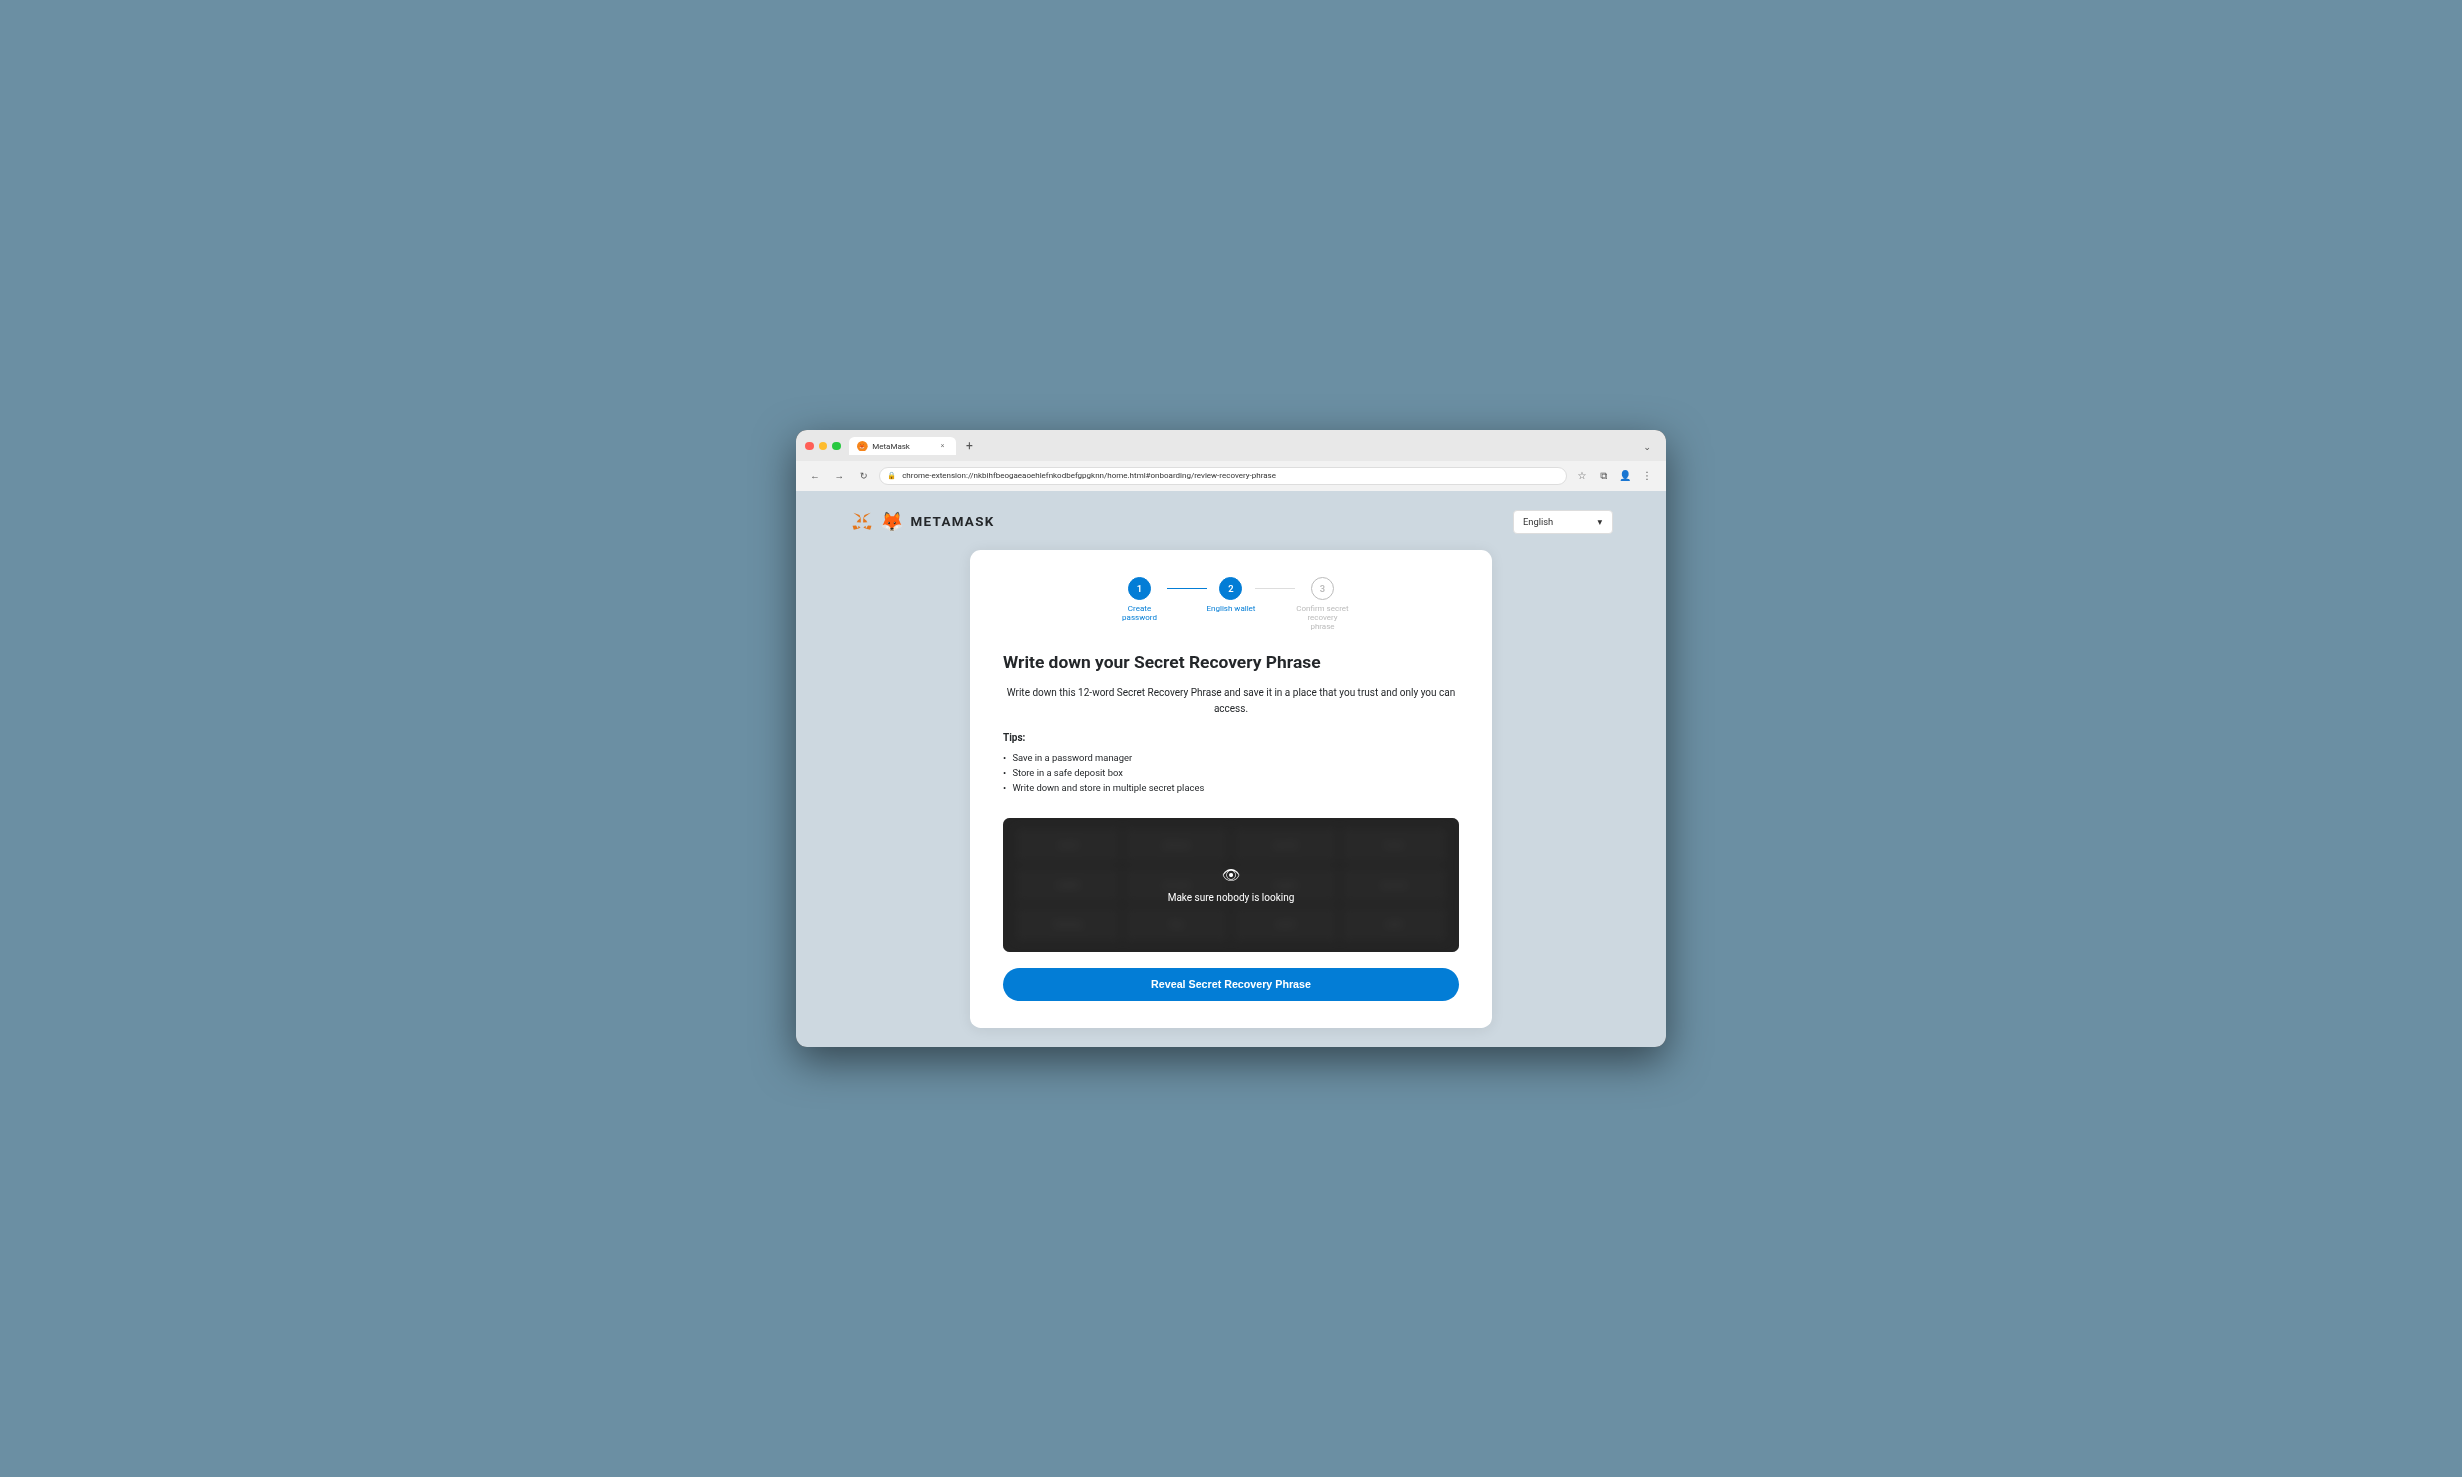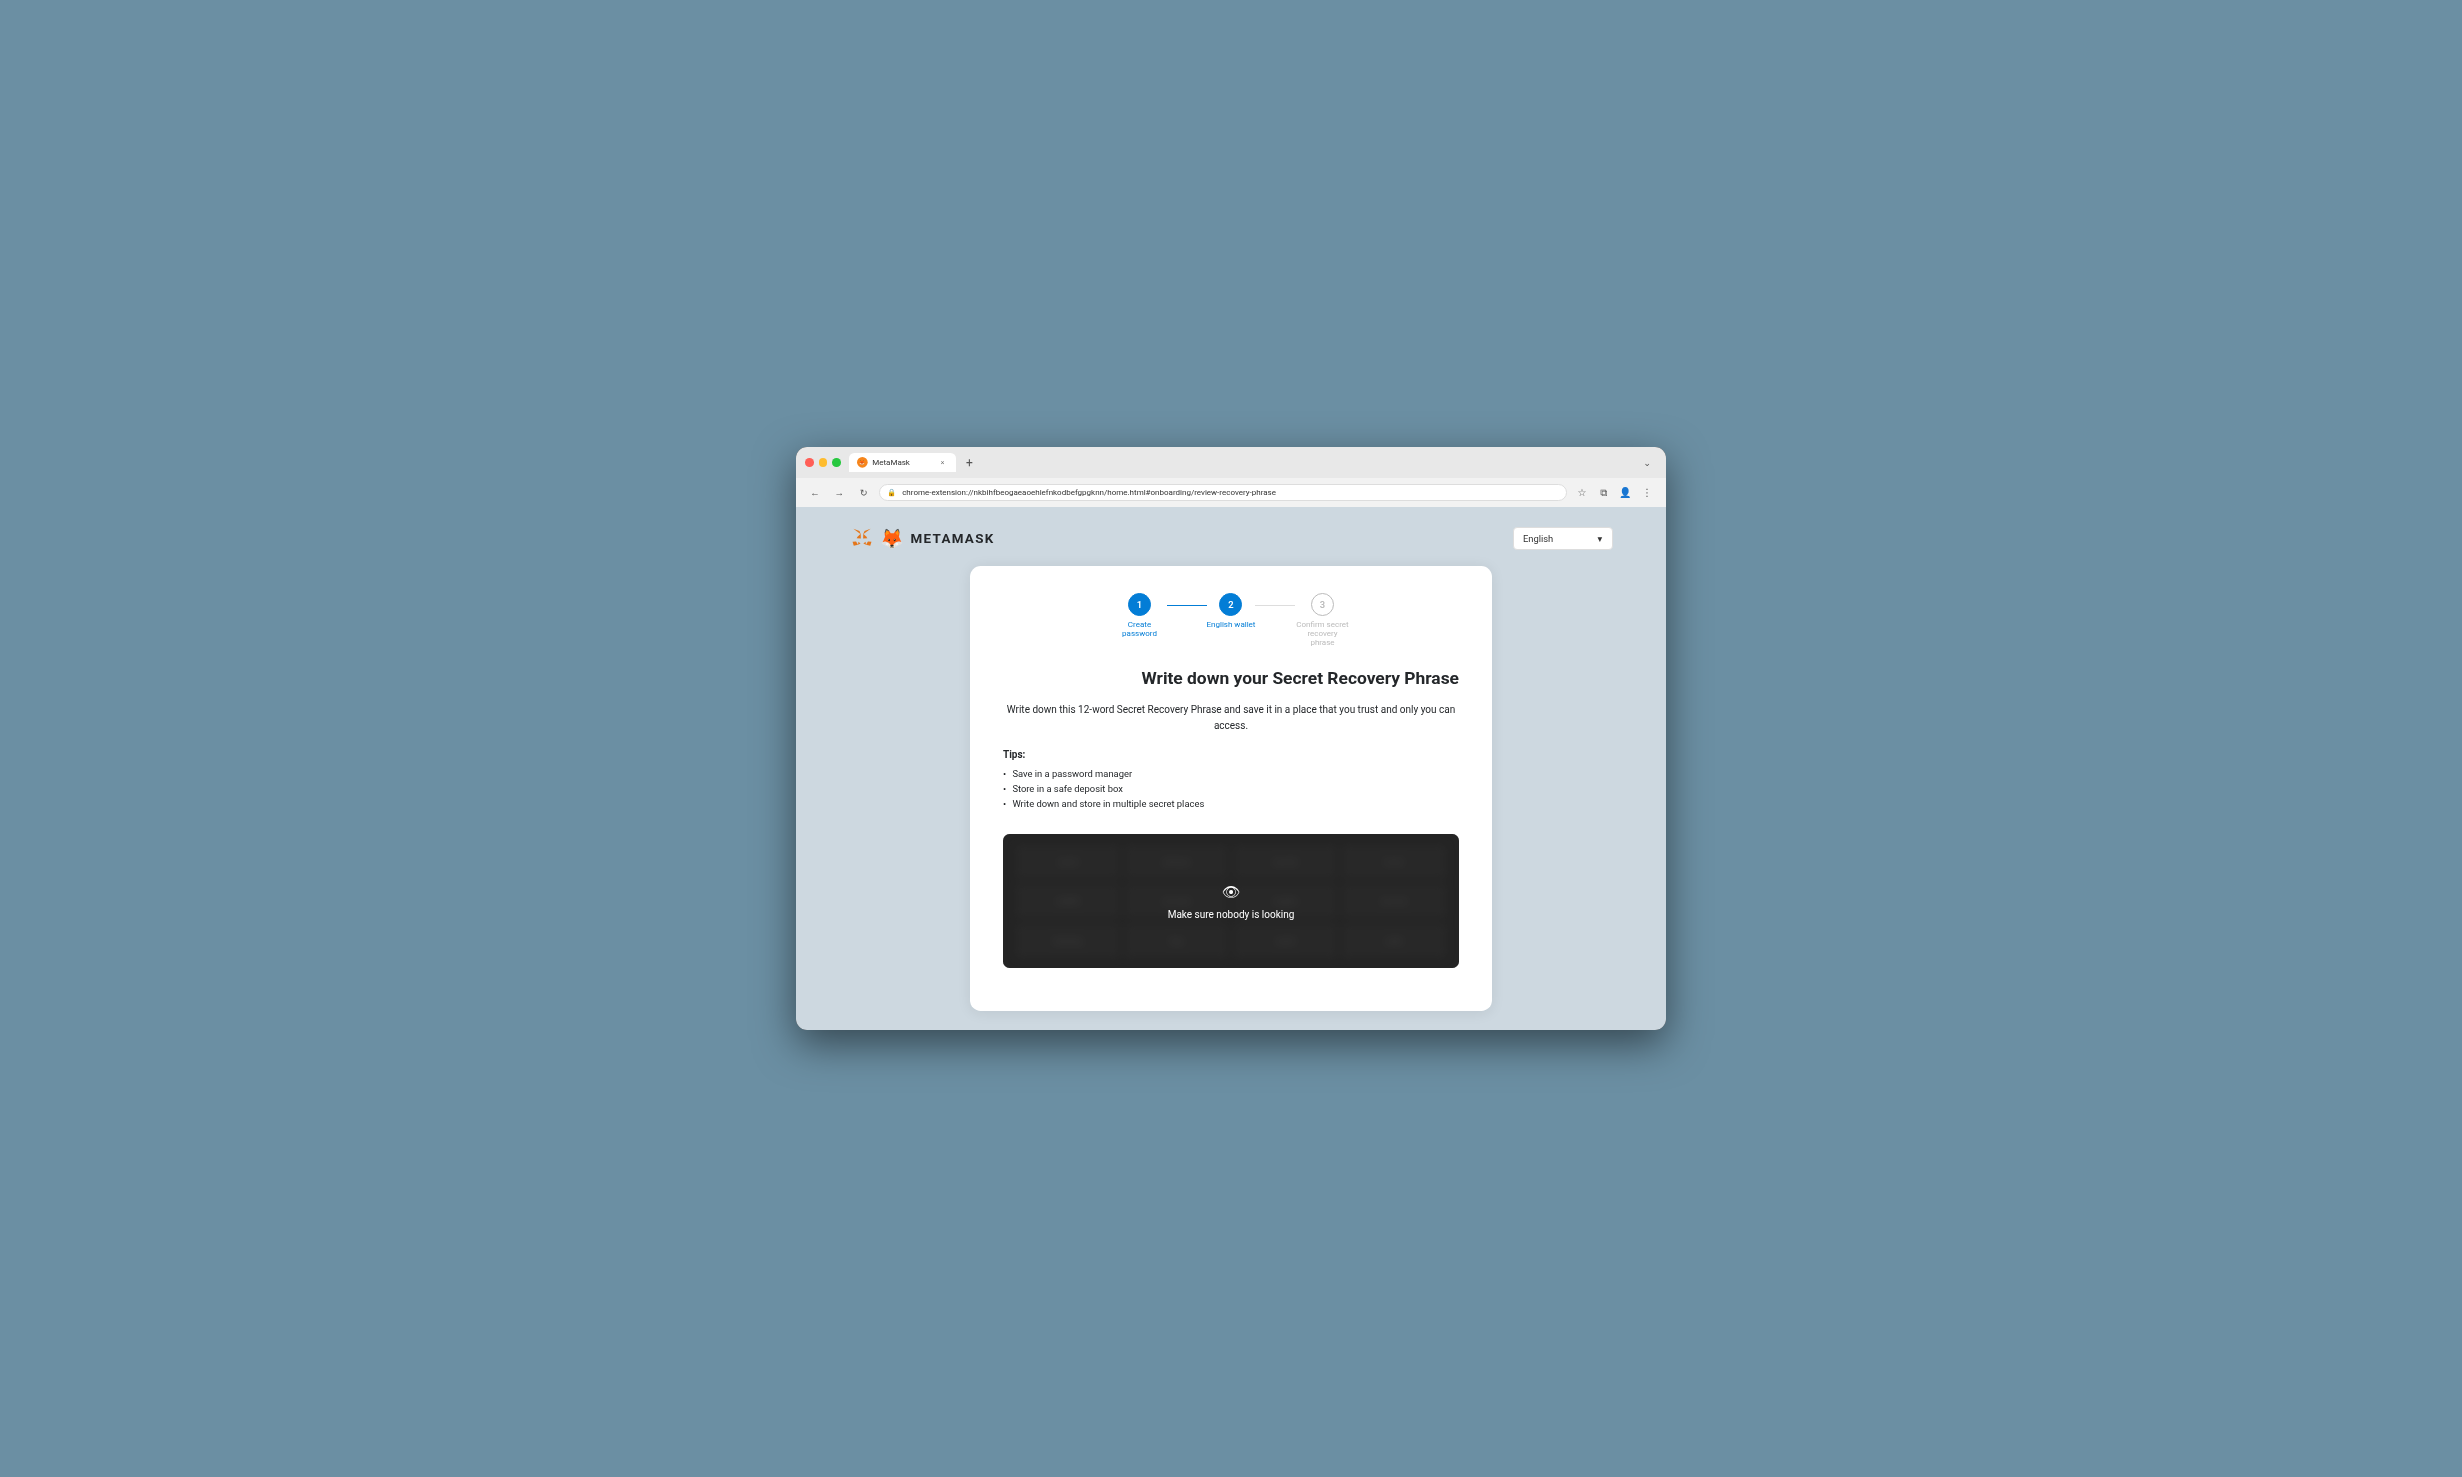--- a/index.html
+++ b/index.html
@@ -301,21 +301,21 @@
     }
 
     .step-connector.inactive {
       background: #ddd;
     }
 
     
     .card-title {
       font-size: 17.4px;
       font-weight: 700;
-      text-align: right;
+      text-align: left;
       color: #24272a;
       margin-bottom: 12px;
       line-height: 1.3;
     }
 
     .card-description {
       font-size: 10px;
       text-align: center;
       color: #24272a;
       line-height: 1.6;
@@ -564,17 +564,18 @@
           <div class="blur-word">seed</div>
           <div class="blur-word">safe</div>
         </div>
         <div class="blur-overlay">
           <span class="eye-icon">👁</span>
           <span class="blur-message">Make sure nobody is looking</span>
         </div>
       </div>
 
       
+      <button class="reveal-btn">Reveal Secret Recovery Phrase</button>
 
     </div>
   </div>
 </div>
 
 
 </body></html>

